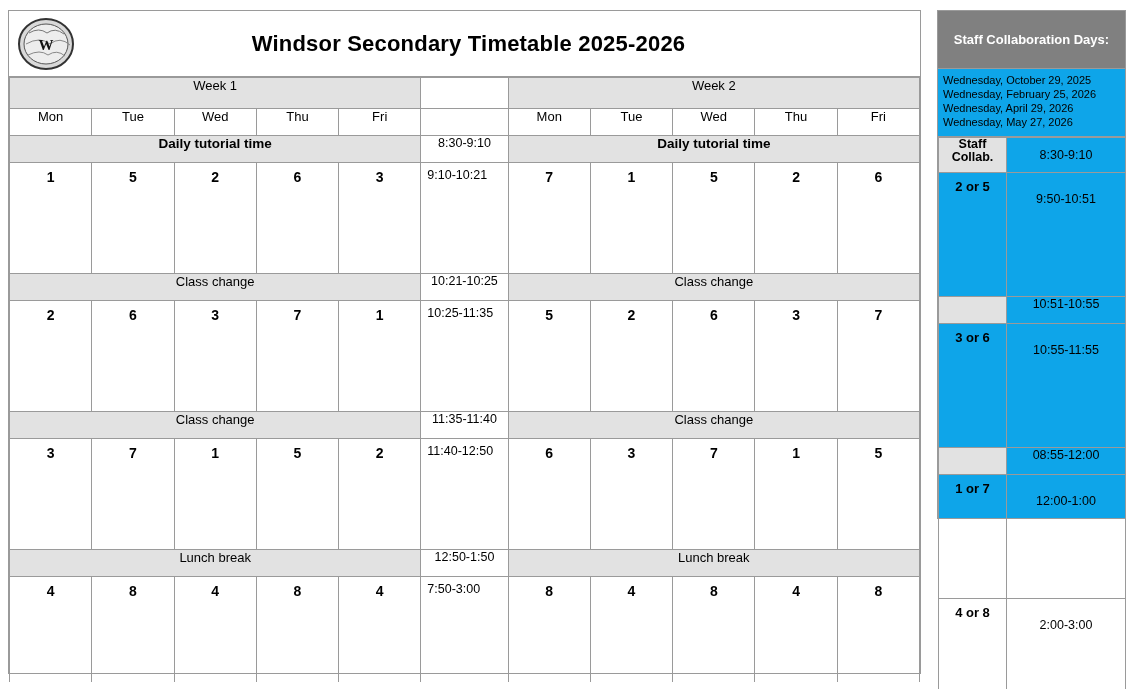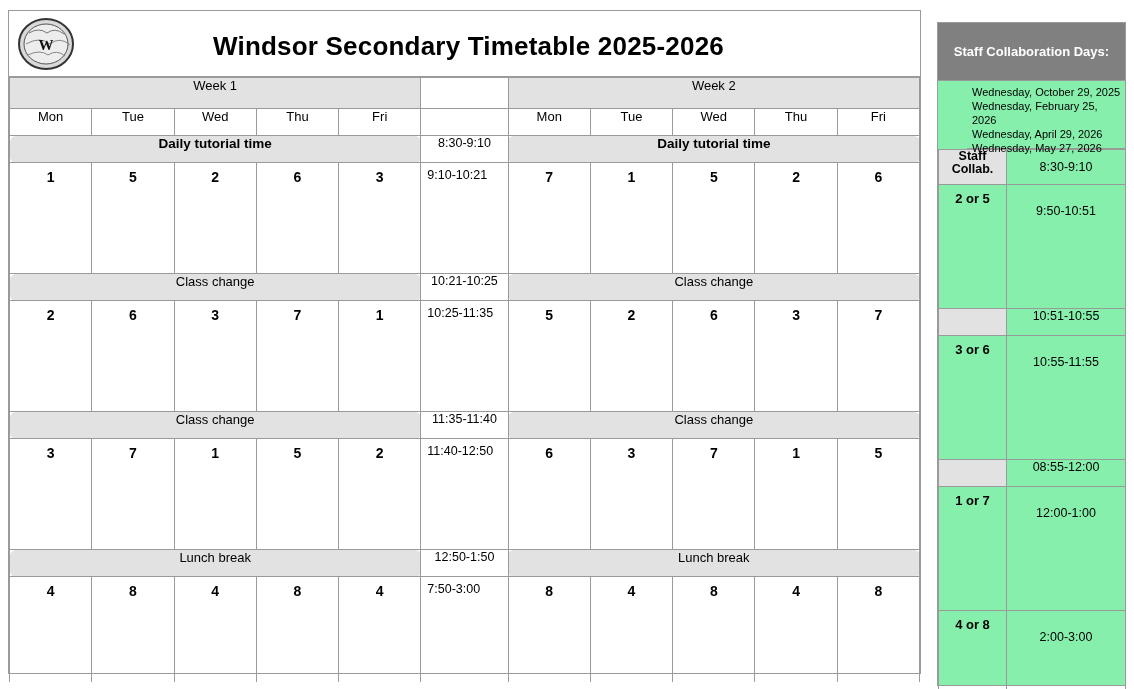--- a/index.html
+++ b/index.html
@@ -44,21 +44,21 @@
     top: 6px;
     width: 58px;
     height: 54px;
   }
   .title-text {
     position: absolute;
     left: 8px;
     right: 0;
     top: 20px;
     text-align: center;
-    font-size: 26px;
+    font-size: 22px;
     font-weight: bold;
     letter-spacing: 0.2px;
   }
 
   table.tt {
     border-collapse: collapse;
     width: 100%;
     table-layout: fixed;
   }
   table.tt td, table.tt th {
@@ -89,21 +89,20 @@
     border-radius: 12px;
   }
   .day-head td.blank {
     background: #ffffff;
   }
   .band td {
     background: #e2e2e2;
     height: 26px;
     vertical-align: middle;
     font-size: 13px;
-    border-radius: 6px;
   }
   .band td.timecell {
     background: #ffffff;
     font-size: 12.5px;
   }
   .band td.tutorial {
     font-weight: bold;
     font-size: 13.5px;
   }
   .block td {
@@ -124,46 +123,45 @@
   }
   .block.last td {
     height: 99px;
     border-bottom: none;
   }
 
   
   .collab-panel {
     position: absolute;
     left: 937px;
-    top: 22px;
+    top: 10px;
     width: 189px;
-    height: 664px;
+    height: 509px;
     border: 1px solid #9a9a9a;
     box-sizing: border-box;
-    background: #86efac;
+    background: #0ea5e9;
   }
   .collab-header {
     background: #808080;
     color: #ffffff;
     font-weight: bold;
     font-size: 13px;
     text-align: center;
     height: 58px;
     line-height: 58px;
     border-bottom: 1px solid #9a9a9a;
     box-sizing: border-box;
   }
   .collab-dates {
     padding: 4px 4px 4px 5px;
     font-size: 11px;
     line-height: 14px;
     height: 68px;
     box-sizing: border-box;
     border-bottom: 1px solid #9a9a9a;
-    margin-left: 29px;
   }
   table.ct {
     border-collapse: collapse;
     width: 100%;
     table-layout: fixed;
   }
   table.ct td {
     border: 1px solid #9a9a9a;
     padding: 0;
     text-align: center;

